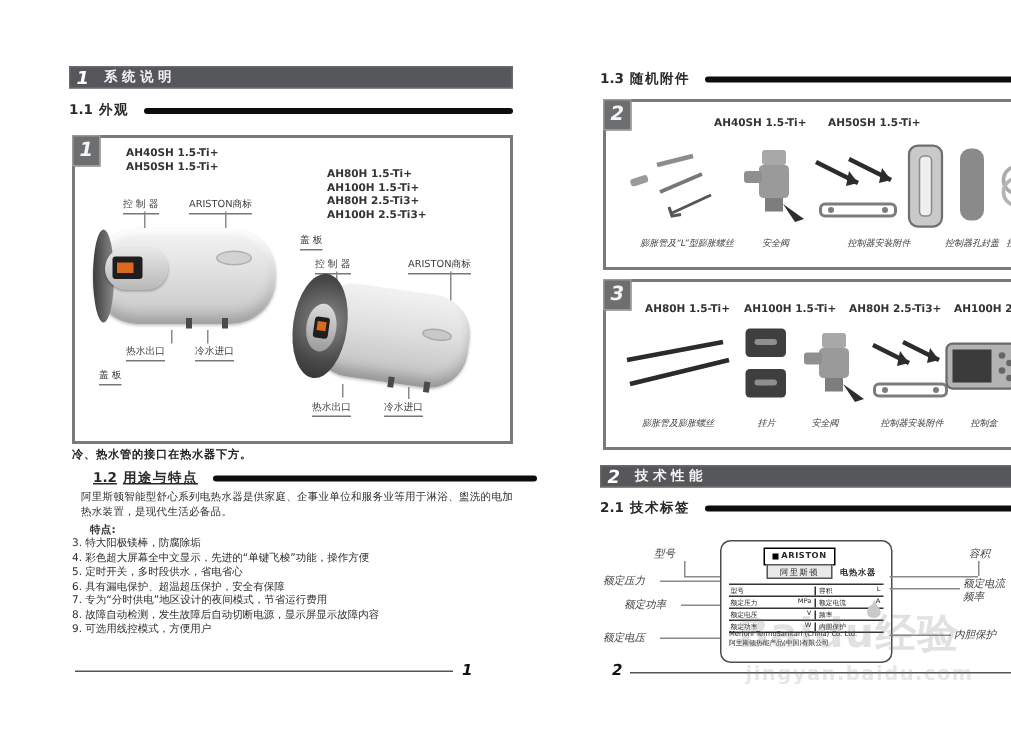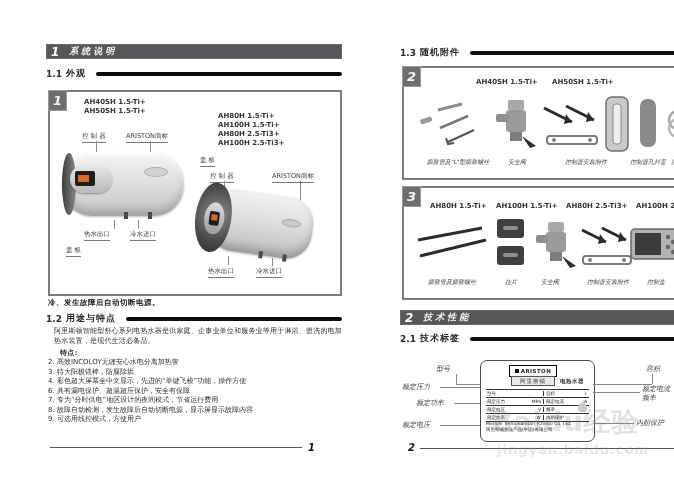--- a/index.html
+++ b/index.html
@@ -7,21 +7,21 @@
           font-family:"DejaVu Sans",sans-serif;color:#2a2a2a;}
   .page{position:absolute;top:40px;}
   #pageL{left:46px;width:300px;height:430px;}
   #pageR{left:352px;width:296px;height:430px;margin-left:48px;}
   .abs{position:absolute;}
 
   
   .secbar{position:absolute;height:15px;background:#56575a;display:flex;align-items:center;
           box-shadow:0 0 0 1px #6a6a6a inset;}
   .secbar .num{font-style:italic;font-weight:bold;font-size:12px;color:#fff;margin:0 10px 0 5px;}
-  .secbar .ttl{font-style:italic;font-weight:bold;font-size:9px;color:#f2f2f2;letter-spacing:3px;}
+  .secbar .ttl{font-weight:bold;font-size:9px;color:#f2f2f2;letter-spacing:3px;}
   .subhead{position:absolute;display:flex;align-items:center;width:100%;}
   .subhead .n{font-weight:bold;font-size:9px;margin-right:4px;}
   .subhead .t{font-size:9px;font-weight:bold;letter-spacing:1px;}
   .subhead .rule{flex:1;height:4px;background:#0d0d0d;margin-left:10px;border-radius:2px;}
 
   
   .figbox{position:absolute;border:2px solid #7a7a7a;background:#fff;}
   .figtab{position:absolute;left:-2px;top:-2px;width:17px;height:19px;background:#6d6e70;
           color:#f5f5f5;font-style:italic;font-weight:bold;font-size:13px;
           display:flex;align-items:center;justify-content:center;border:1px solid #9a9a9a;}
@@ -169,35 +169,35 @@
         <div class="nipple" style="left:68px;top:62px;"></div>
         <div class="nipple" style="left:92px;top:62px;"></div>
       </div>
 
       <div class="vline" style="left:178px;top:164px;height:9px;"></div>
       <div class="vline" style="left:222px;top:166px;height:8px;"></div>
       <div class="callout u abs" style="left:158px;top:175px;">热水出口</div>
       <div class="callout u abs" style="left:206px;top:175px;">冷水进口</div>
     </div>
 
-    <div class="abs notetxt" style="left:2px;top:258px;">冷、发生故障后自动切断电源。</div>
-
-    <div class="subhead" style="left:0;top:272px;width:296px;">
+    <div class="abs notetxt" style="left:2px;top:258px;">冷、热水管的接口在热水器下方。</div>
+
+    <div class="subhead" style="left:16px;top:272px;width:296px;text-decoration:underline;">
       <span class="n">1.2</span>
       <span class="t">用途与特点</span>
       <span class="rule"></span>
     </div>
 
     <div class="abs bodytxt" style="left:8px;top:286px;width:294px;">阿里斯顿智能型舒心系列电热水器是供家庭、企事业单位和服务业等用于淋浴、盥洗的电加热水装置，是现代生活必备品。</div>
     <div class="abs bodytxt" style="left:2px;top:308px;font-weight:bold;padding-left:12px;">特点:</div>
 
     <div class="abs" style="left:2px;top:318px;">
-      <div class="feat">2. 高效INCOLOY无缝安心水电分离加热管</div>
       <div class="feat">3. 特大阳极镁棒，防腐除垢</div>
       <div class="feat">4. 彩色超大屏幕全中文显示，先进的“单键飞梭”功能，操作方便</div>
+      <div class="feat">5. 定时开关，多时段供水，省电省心</div>
       <div class="feat">6. 具有漏电保护、超温超压保护，安全有保障</div>
       <div class="feat">7. 专为“分时供电”地区设计的夜间模式，节省运行费用</div>
       <div class="feat">8. 故障自动检测，发生故障后自动切断电源，显示屏显示故障内容</div>
       <div class="feat">9. 可选用线控模式，方便用户</div>
     </div>
 
     <div class="footrule" style="left:4px;top:407px;width:252px;"></div>
     <div class="abs pagenum" style="left:262px;top:402px;">1</div>
   </div>
 

